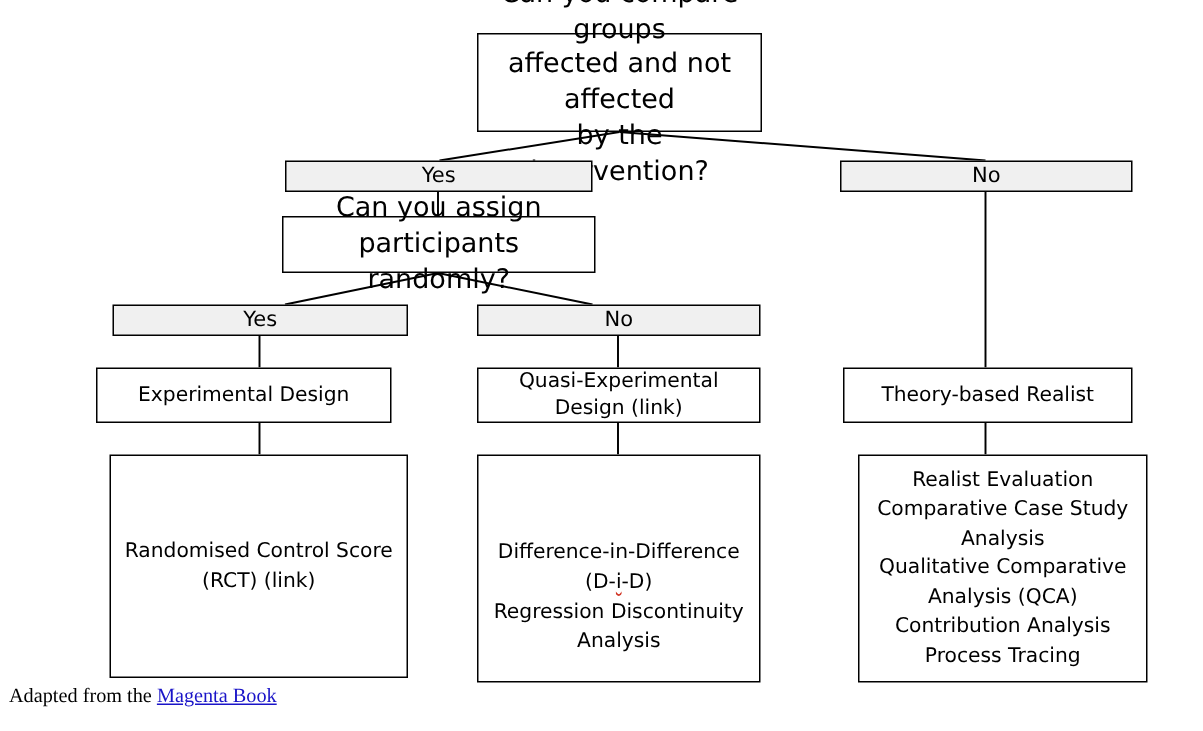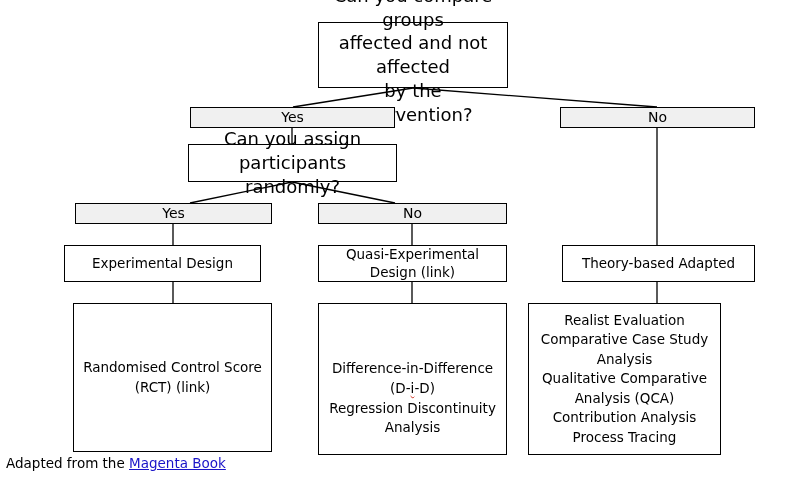--- a/index.html
+++ b/index.html
@@ -87,20 +87,21 @@
   
   #caption {
     position: absolute;
     left: 6px;
     top: 455px;
     font-size: 13.5px;
     line-height: 1.3;
     color: #000000;
     z-index: 3;
     white-space: nowrap;
+    font-family: Liberation Serif, serif;
   }
   #caption .link {
     color: #1a14c8;
     text-decoration: underline;
     cursor: pointer;
   }
 </style>
 </head>
 <body>
 
@@ -159,33 +160,33 @@
   <div class="node design" style="left:64px; top:245px; width:197px; height:37px;">
     <span class="txt">Experimental Design</span>
   </div>
 
   <div class="node design" style="left:318px; top:245px; width:189px; height:37px;">
     <span class="txt">Quasi-Experimental
 Design (link)</span>
   </div>
 
   <div class="node design" style="left:562px; top:245px; width:193px; height:37px;">
-    <span class="txt">Theory-based Adapted</span>
+    <span class="txt">Theory-based Realist</span>
   </div>
 
   <div class="node methods" style="left:73px; top:303px; width:199px; height:149px;">
     <span class="txt">Randomised Control Score
 (RCT) (link)</span>
   </div>
 
   <div class="node methods" style="left:318px; top:303px; width:189px; height:152px;">
     <span class="txt"><br><br><span>Difference-in-Difference</span><br><span>(D-</span><span class="squiggle">i</span><span>-D)</span><br><span>Regression Discontinuity</span><br><span>Analysis</span></span>
   </div>
 
-  <div class="node methods" style="left:528px; top:303px; width:193px; height:152px;">
+  <div class="node methods" style="left:572px; top:303px; width:193px; height:152px;">
     <span class="txt">Realist Evaluation
 Comparative Case Study
 Analysis
 Qualitative Comparative
 Analysis (QCA)
 Contribution Analysis
 Process Tracing</span>
   </div>
 
   <div id="caption">

